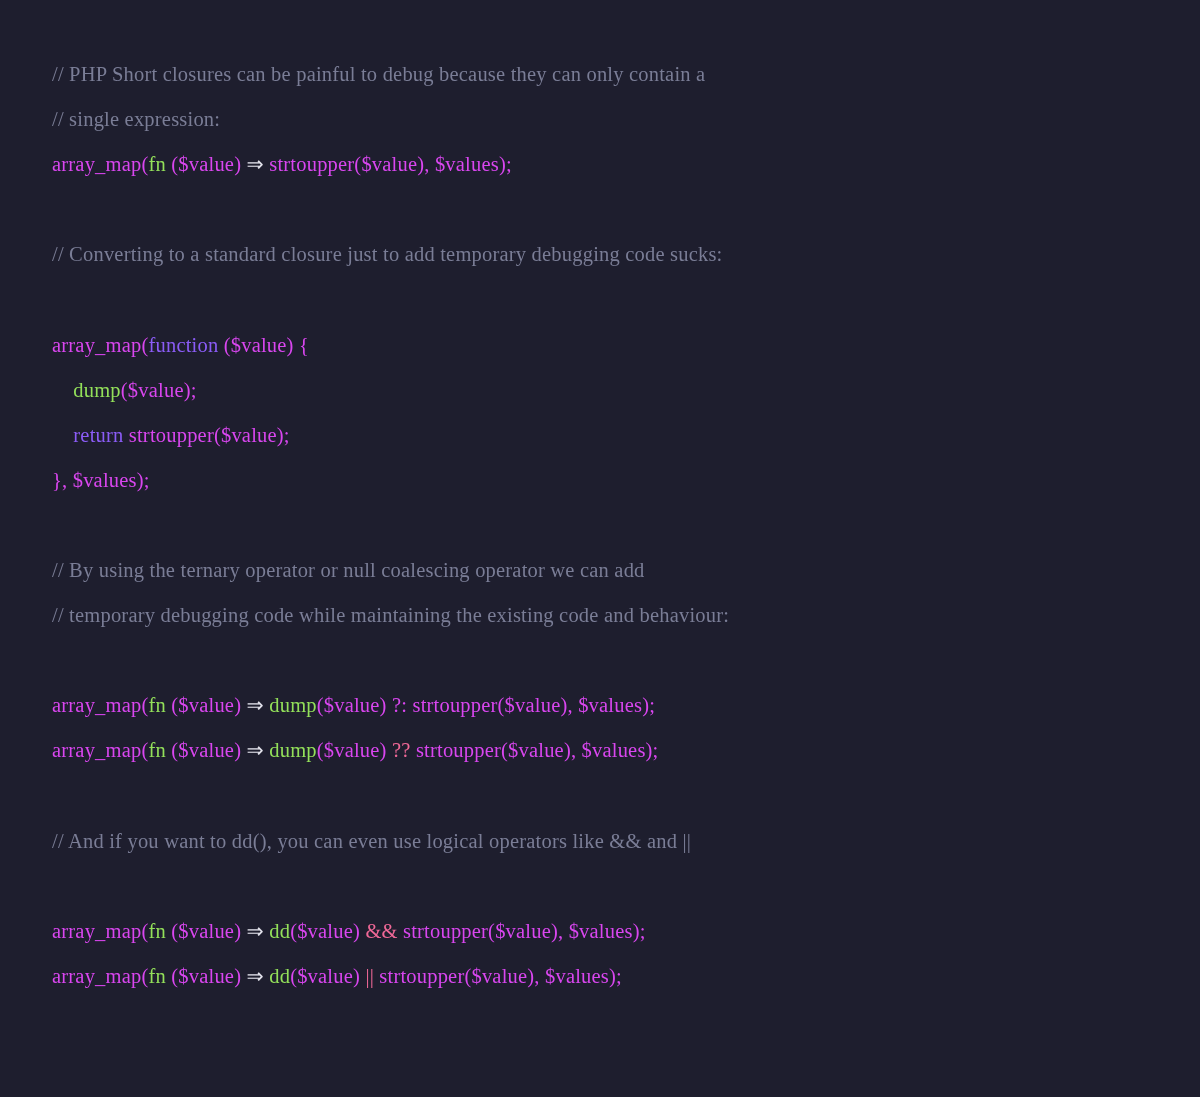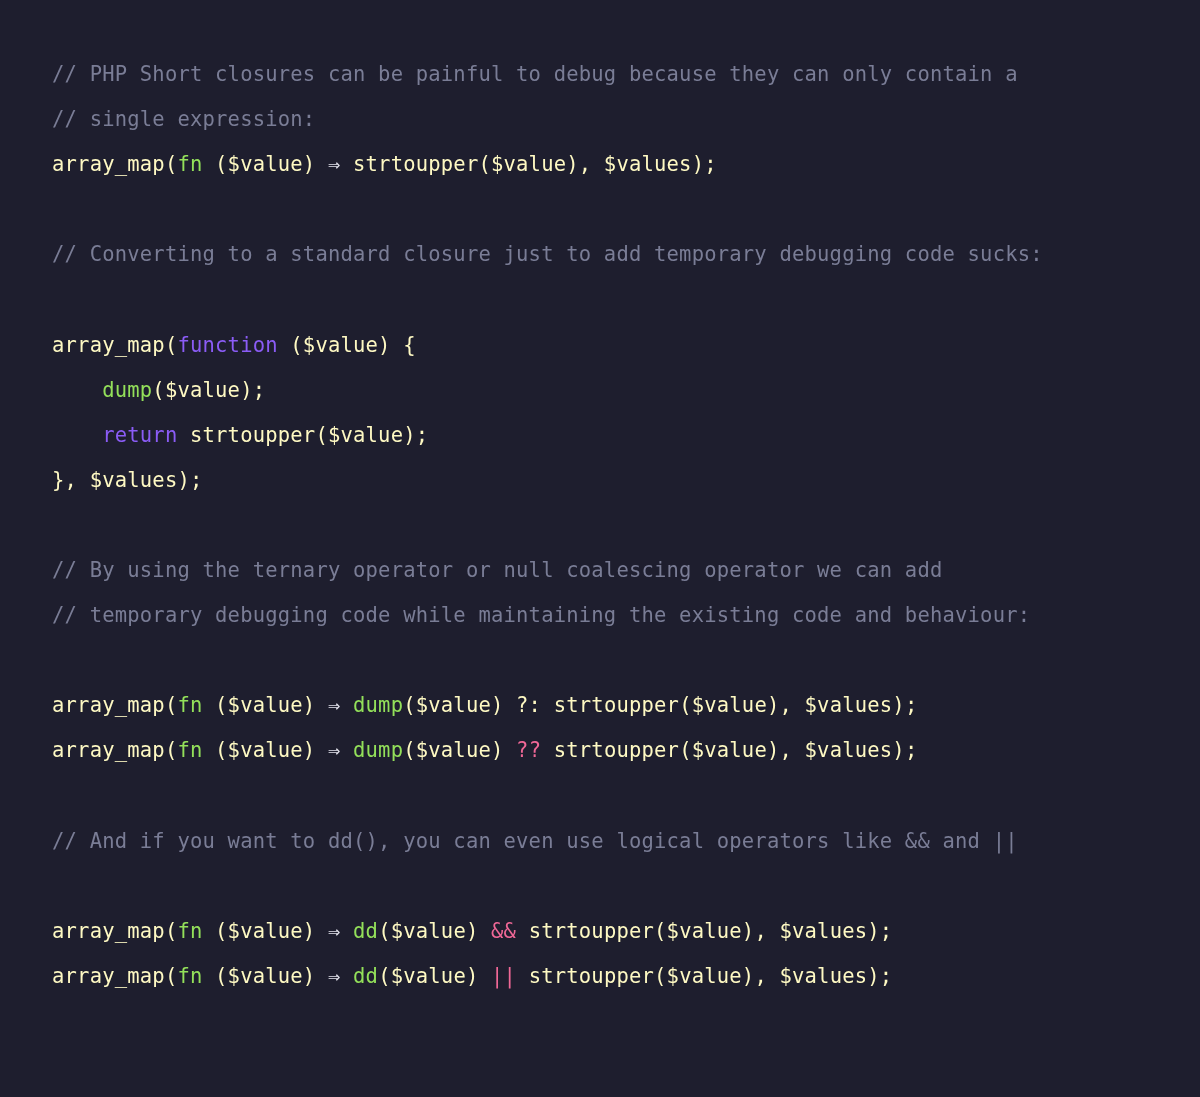--- a/index.html
+++ b/index.html
@@ -5,24 +5,24 @@
     * { margin: 0; padding: 0; box-sizing: border-box; }
     body {
       background: #1e1e2e;
       font-family: 'SF Mono', 'Monaco', 'Menlo', 'Consolas', 'DejaVu Sans Mono', monospace;
       font-size: 20.5px;
       line-height: 2.2;
       padding: 52px;
       color: #e4e4ed;
       letter-spacing: 0.2px;
     }
-    .line { white-space: pre; }
+    .line { white-space: pre; font-family: Liberation Serif, serif; }
     .c  { color: #7a7d96; }   
     .k  { color: #8b5cf6; }   
     .fn { color: #93e05a; margin-top: 20px; }   
-    .d  { color: #fef9c3; }   
+    .d  { color: #d946ef; }   
     .op { color: #f06897; }   
     .ar { color: #e4e4ed; }   
   </style>
 </head>
 <body>
 
 <pre id="code"><div class="line"><span class="c">// PHP Short closures can be painful to debug because they can only contain a</span></div><div class="line"><span class="c">// single expression:</span></div><div class="line"><span class="d">array_map(</span><span class="fn">fn</span><span class="d"> ($value) </span><span class="ar">⇒</span><span class="d"> strtoupper($value), $values);</span></div><div class="line">&nbsp;</div><div class="line"><span class="c">// Converting to a standard closure just to add temporary debugging code sucks:</span></div><div class="line">&nbsp;</div><div class="line"><span class="d">array_map(</span><span class="k">function</span><span class="d"> ($value) {</span></div><div class="line"><span class="d">    </span><span class="fn">dump</span><span class="d">($value);</span></div><div class="line"><span class="d">    </span><span class="k">return</span><span class="d"> strtoupper($value);</span></div><div class="line"><span class="d">}, $values);</span></div><div class="line">&nbsp;</div><div class="line"><span class="c">// By using the ternary operator or null coalescing operator we can add</span></div><div class="line"><span class="c">// temporary debugging code while maintaining the existing code and behaviour:</span></div><div class="line">&nbsp;</div><div class="line"><span class="d">array_map(</span><span class="fn">fn</span><span class="d"> ($value) </span><span class="ar">⇒</span><span class="d"> </span><span class="fn">dump</span><span class="d">($value) ?: strtoupper($value), $values);</span></div><div class="line"><span class="d">array_map(</span><span class="fn">fn</span><span class="d"> ($value) </span><span class="ar">⇒</span><span class="d"> </span><span class="fn">dump</span><span class="d">($value) </span><span class="op">??</span><span class="d"> strtoupper($value), $values);</span></div><div class="line">&nbsp;</div><div class="line"><span class="c">// And if you want to dd(), you can even use logical operators like &amp;&amp; and ||</span></div><div class="line">&nbsp;</div><div class="line"><span class="d">array_map(</span><span class="fn">fn</span><span class="d"> ($value) </span><span class="ar">⇒</span><span class="d"> </span><span class="fn">dd</span><span class="d">($value) </span><span class="op">&amp;&amp;</span><span class="d"> strtoupper($value), $values);</span></div><div class="line"><span class="d">array_map(</span><span class="fn">fn</span><span class="d"> ($value) </span><span class="ar">⇒</span><span class="d"> </span><span class="fn">dd</span><span class="d">($value) </span><span class="op">||</span><span class="d"> strtoupper($value), $values);</span></div></pre>
 
 </body></html>

